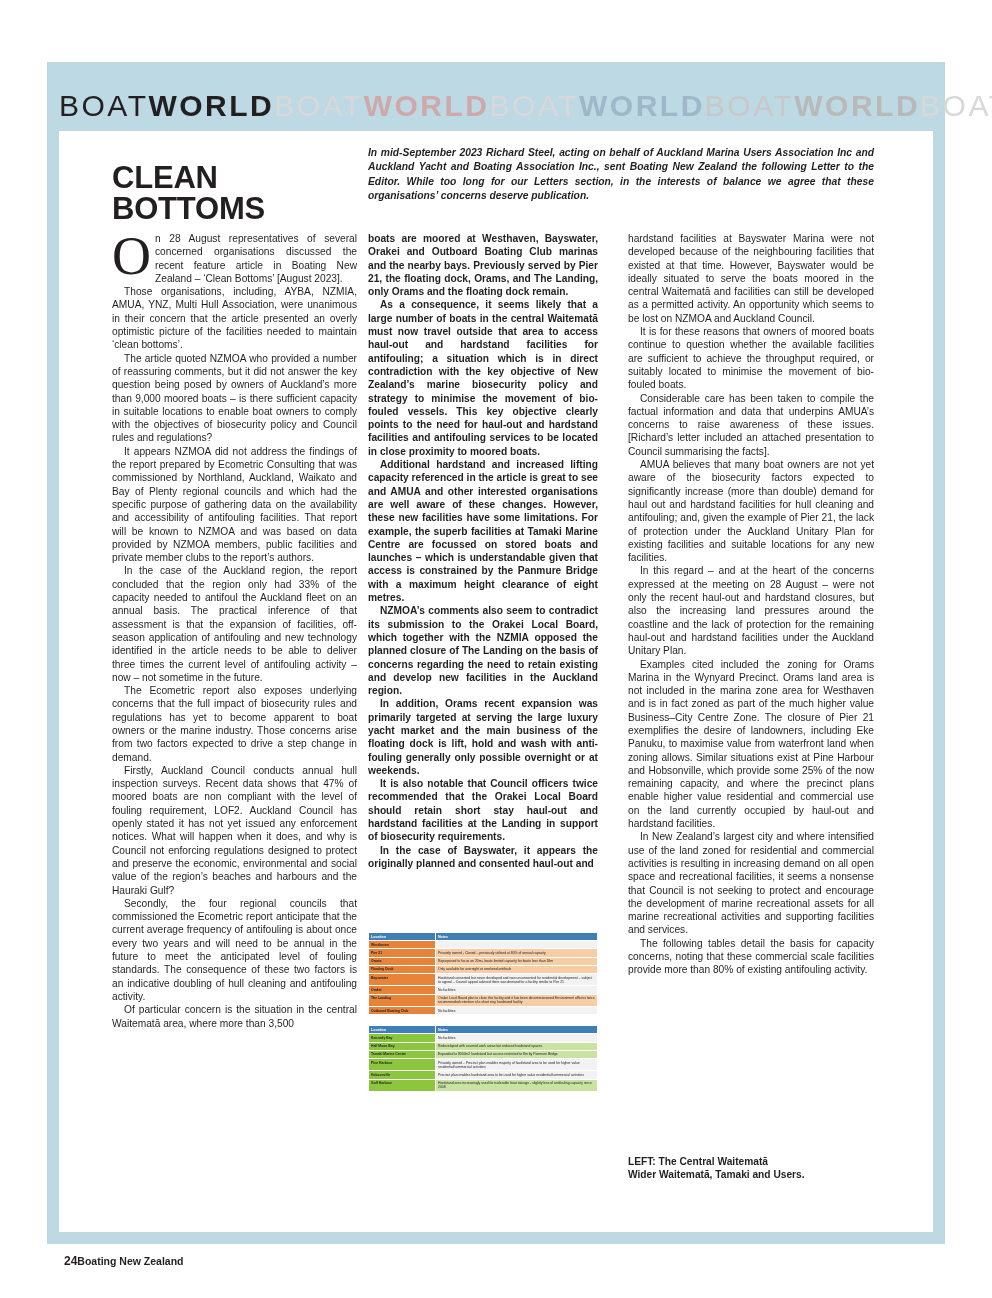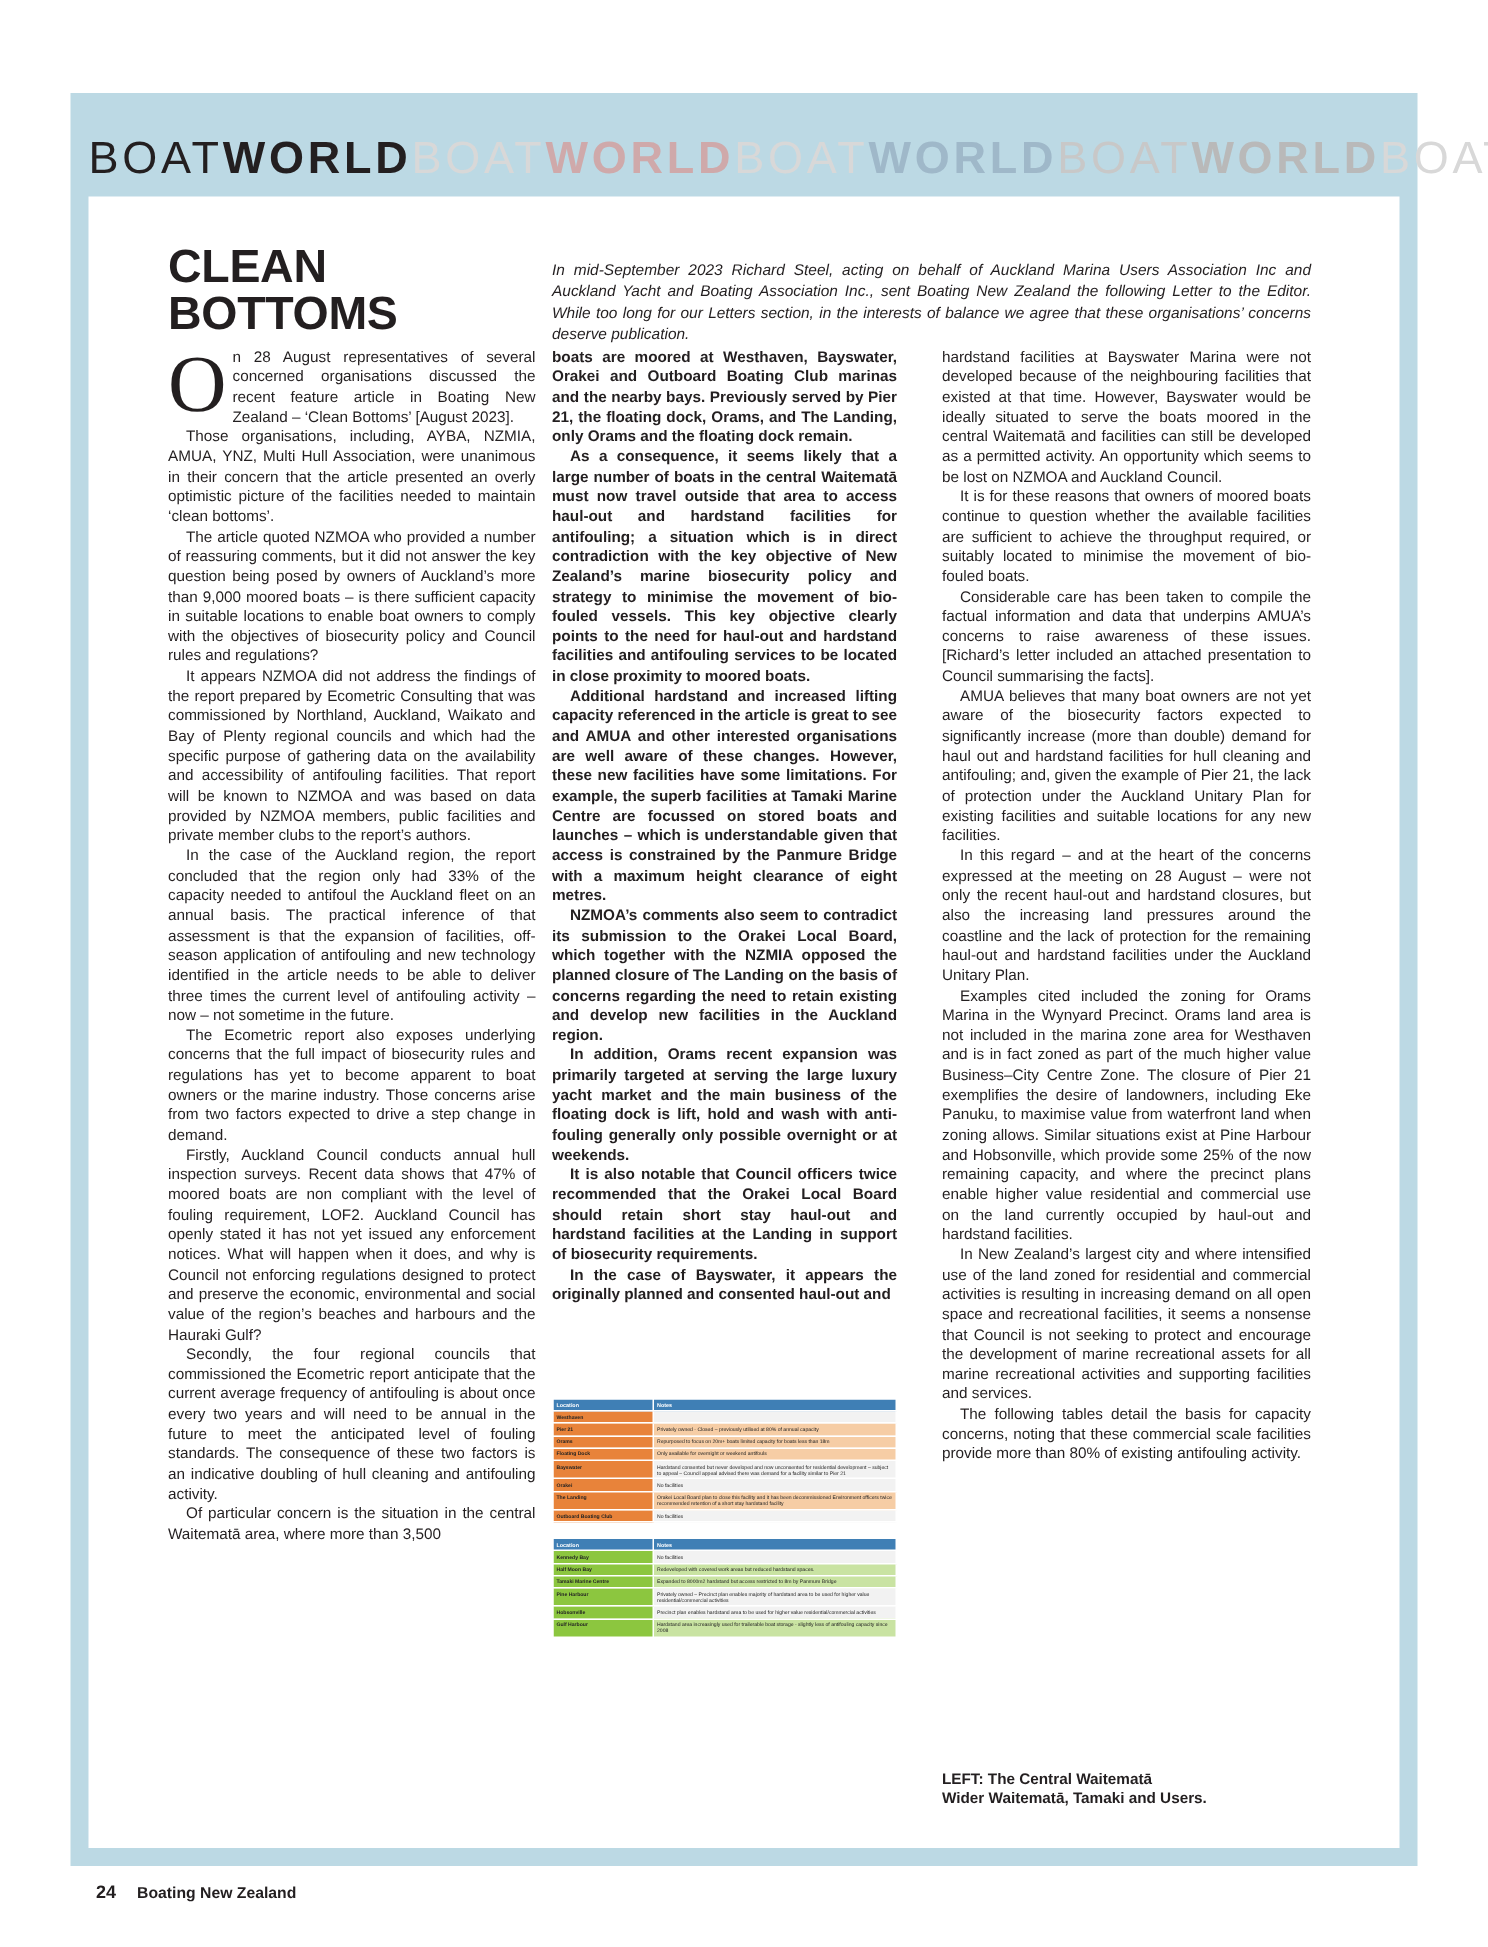--- a/index.html
+++ b/index.html
@@ -42,22 +42,22 @@
 
   
   .headline{
     position:absolute;left:112px;top:162px;width:250px;
     font-weight:800;font-size:31px;line-height:31px;
     color:#231f20;letter-spacing:-0.2px;
   }
 
   
   .standfirst{
-    position:absolute;left:368px;top:174px;width:506px;
-    font-style:italic;font-weight:400;font-size:10.3px;line-height:14.4px;
+    position:absolute;left:368px;top:146px;width:506px;
+    font-style:italic;font-weight:700;font-size:10.3px;line-height:14.4px;
     color:#231f20;
     text-align:justify;
   }
 
   
   .col{
     position:absolute;
     font-size:10.2px;line-height:13.3px;color:#231f20;
     text-align:justify;
   }
@@ -94,29 +94,29 @@
   td.loc{font-weight:700;color:#ffffff;}
   .bg-org{background:#e8833a;}
   .bg-grn{background:#8cc63f;}
   .bg-lgrn{background:#c9e3a2;}
   .bg-lorg{background:#f6cda5;}
   .bg-wht{background:#f2f2f2;}
   .tbl-gap{height:10px;}
 
   .caption{
     position:absolute;left:628px;top:1155px;width:246px;
-    font-weight:700;font-size:10.2px;line-height:13.3px;color:#231f20;margin-top:25px;
+    font-weight:700;font-size:10.2px;line-height:13.3px;color:#231f20;
   }
 
   
   .folio{
     position:absolute;left:64px;top:1254px;
     font-size:12px;font-weight:700;color:#231f20;
   }
-  .folio .mag{font-size:10.5px;font-weight:700;margin-left:14px;}
+  .folio .mag{font-size:10.5px;font-weight:700;}
 
   
   .wm{
     position:absolute;left:0;top:1140px;width:992px;height:160px;
     pointer-events:none;
   }
 </style>
 </head>
 <body>
 

